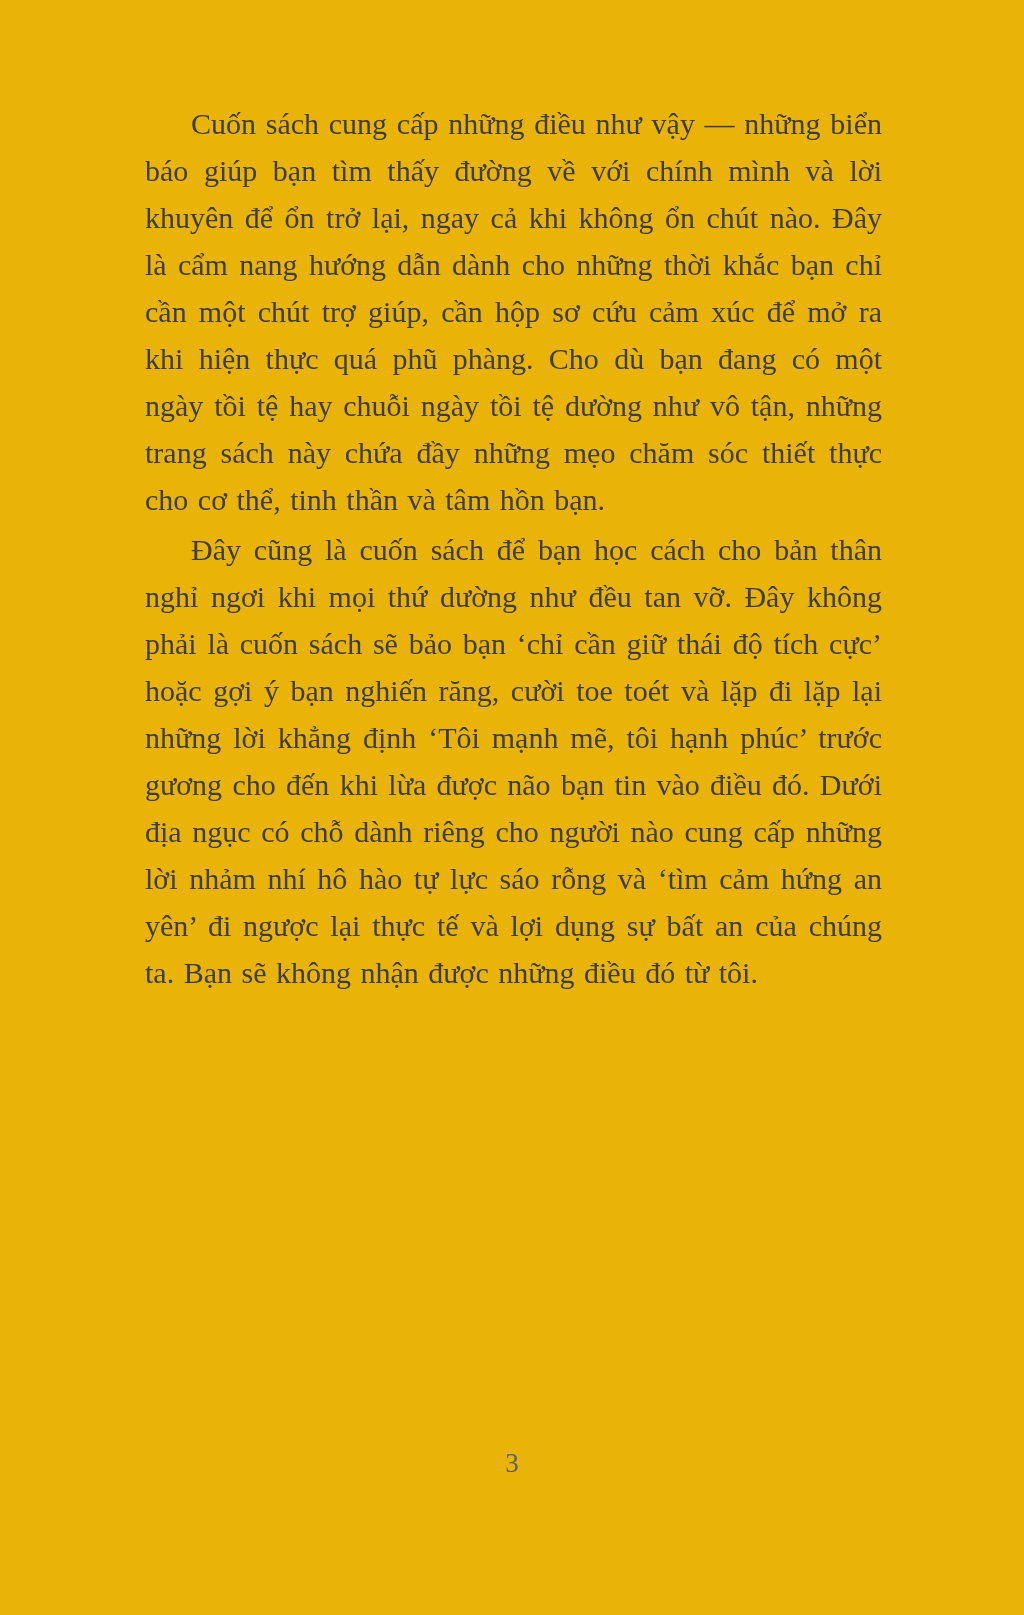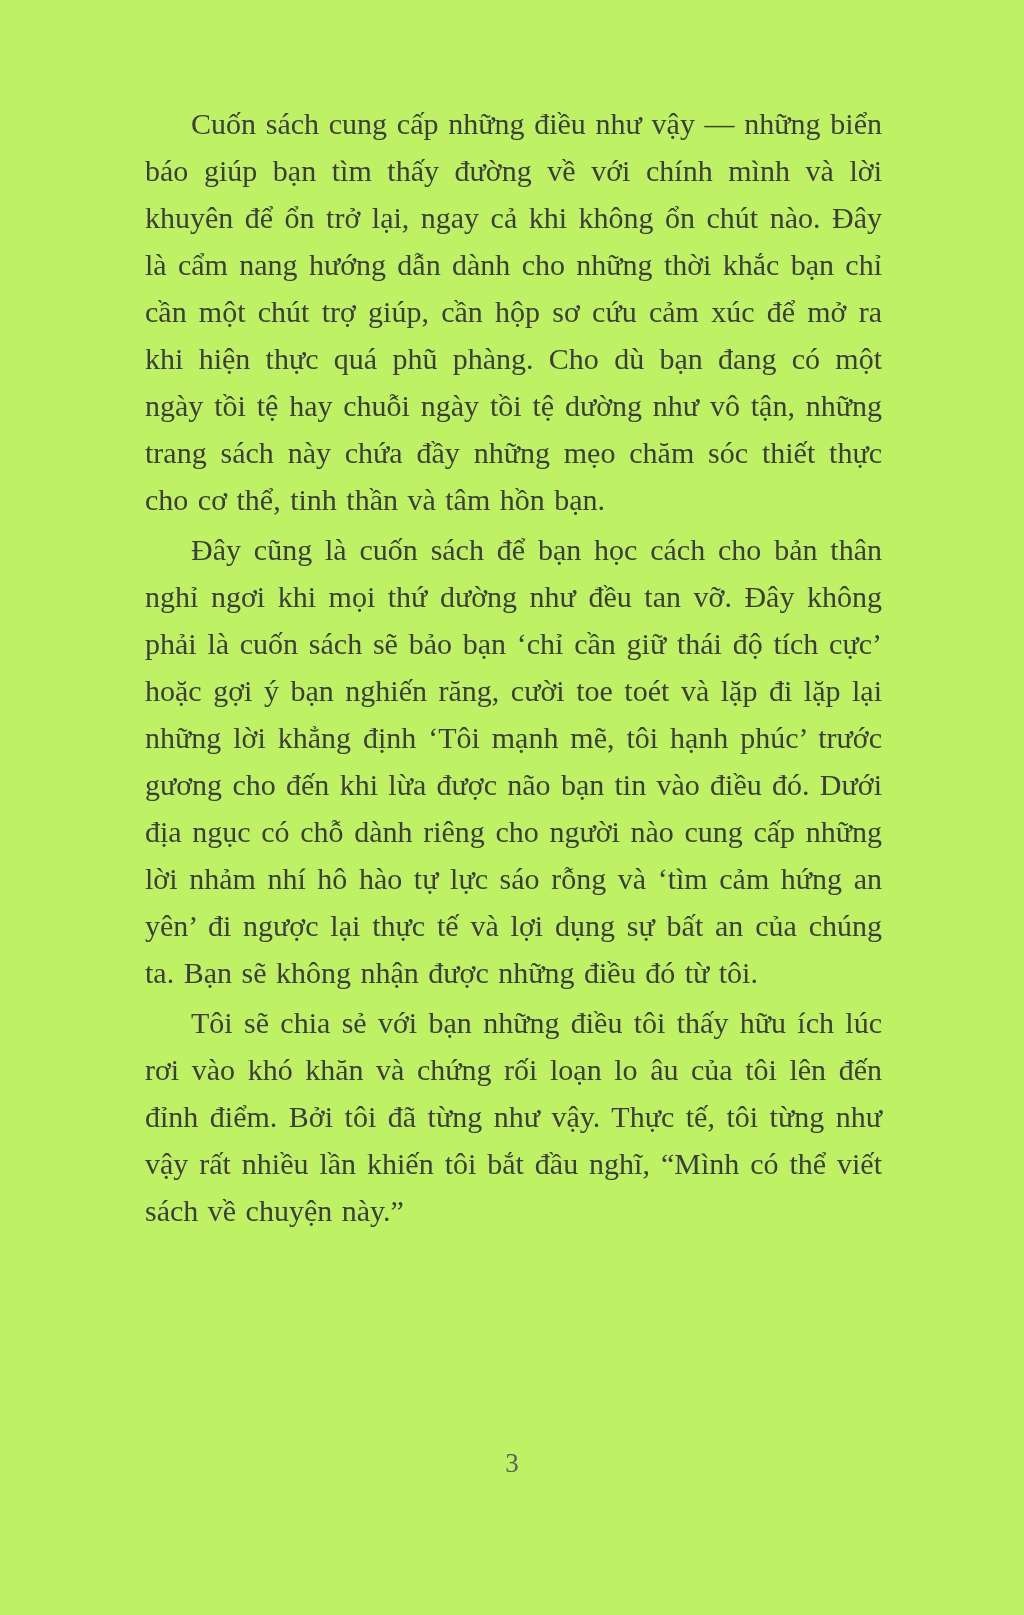--- a/index.html
+++ b/index.html
@@ -4,21 +4,21 @@
 <style>
   html, body {
     margin: 0;
     padding: 0;
     background: #ffffff;
   }
   .page {
     position: relative;
     width: 1024px;
     height: 1615px;
-    background: #bef264;
+    background: #eab308;
     overflow: hidden;
     font-family: "Liberation Serif", "DejaVu Serif", serif;
   }
   .text-block {
     position: absolute;
     top: 100px;
     left: 145px;
     width: 737px;
     color: #3d3d3d;
     font-size: 30px;
@@ -41,16 +41,15 @@
     font-family: "Liberation Serif", "DejaVu Serif", serif;
   }
 </style>
 </head>
 <body>
 
 <div class="page">
   <div class="text-block">
     <p>Cuốn sách cung cấp những điều như vậy — những biển báo giúp bạn tìm thấy đường về với chính mình và lời khuyên để ổn trở lại, ngay cả khi không ổn chút nào. Đây là cẩm nang hướng dẫn dành cho những thời khắc bạn chỉ cần một chút trợ giúp, cần hộp sơ cứu cảm xúc để mở ra khi hiện thực quá phũ phàng. Cho dù bạn đang có một ngày tồi tệ hay chuỗi ngày tồi tệ dường như vô tận, những trang sách này chứa đầy những mẹo chăm sóc thiết thực cho cơ thể, tinh thần và tâm hồn bạn.</p>
     <p>Đây cũng là cuốn sách để bạn học cách cho bản thân nghỉ ngơi khi mọi thứ dường như đều tan vỡ. Đây không phải là cuốn sách sẽ bảo bạn ‘chỉ cần giữ thái độ tích cực’ hoặc gợi ý bạn nghiến răng, cười toe toét và lặp đi lặp lại những lời khẳng định ‘Tôi mạnh mẽ, tôi hạnh phúc’ trước gương cho đến khi lừa được não bạn tin vào điều đó. Dưới địa ngục có chỗ dành riêng cho người nào cung cấp những lời nhảm nhí hô hào tự lực sáo rỗng và ‘tìm cảm hứng an yên’ đi ngược lại thực tế và lợi dụng sự bất an của chúng ta. Bạn sẽ không nhận được những điều đó từ tôi.</p>
-    <p>Tôi sẽ chia sẻ với bạn những điều tôi thấy hữu ích lúc rơi vào khó khăn và chứng rối loạn lo âu của tôi lên đến đỉnh điểm. Bởi tôi đã từng như vậy. Thực tế, tôi từng như vậy rất nhiều lần khiến tôi bắt đầu nghĩ, “Mình có thể viết sách về chuyện này.”</p>
   </div>
   <div class="page-number">3</div>
 </div>
 
 </body></html>

